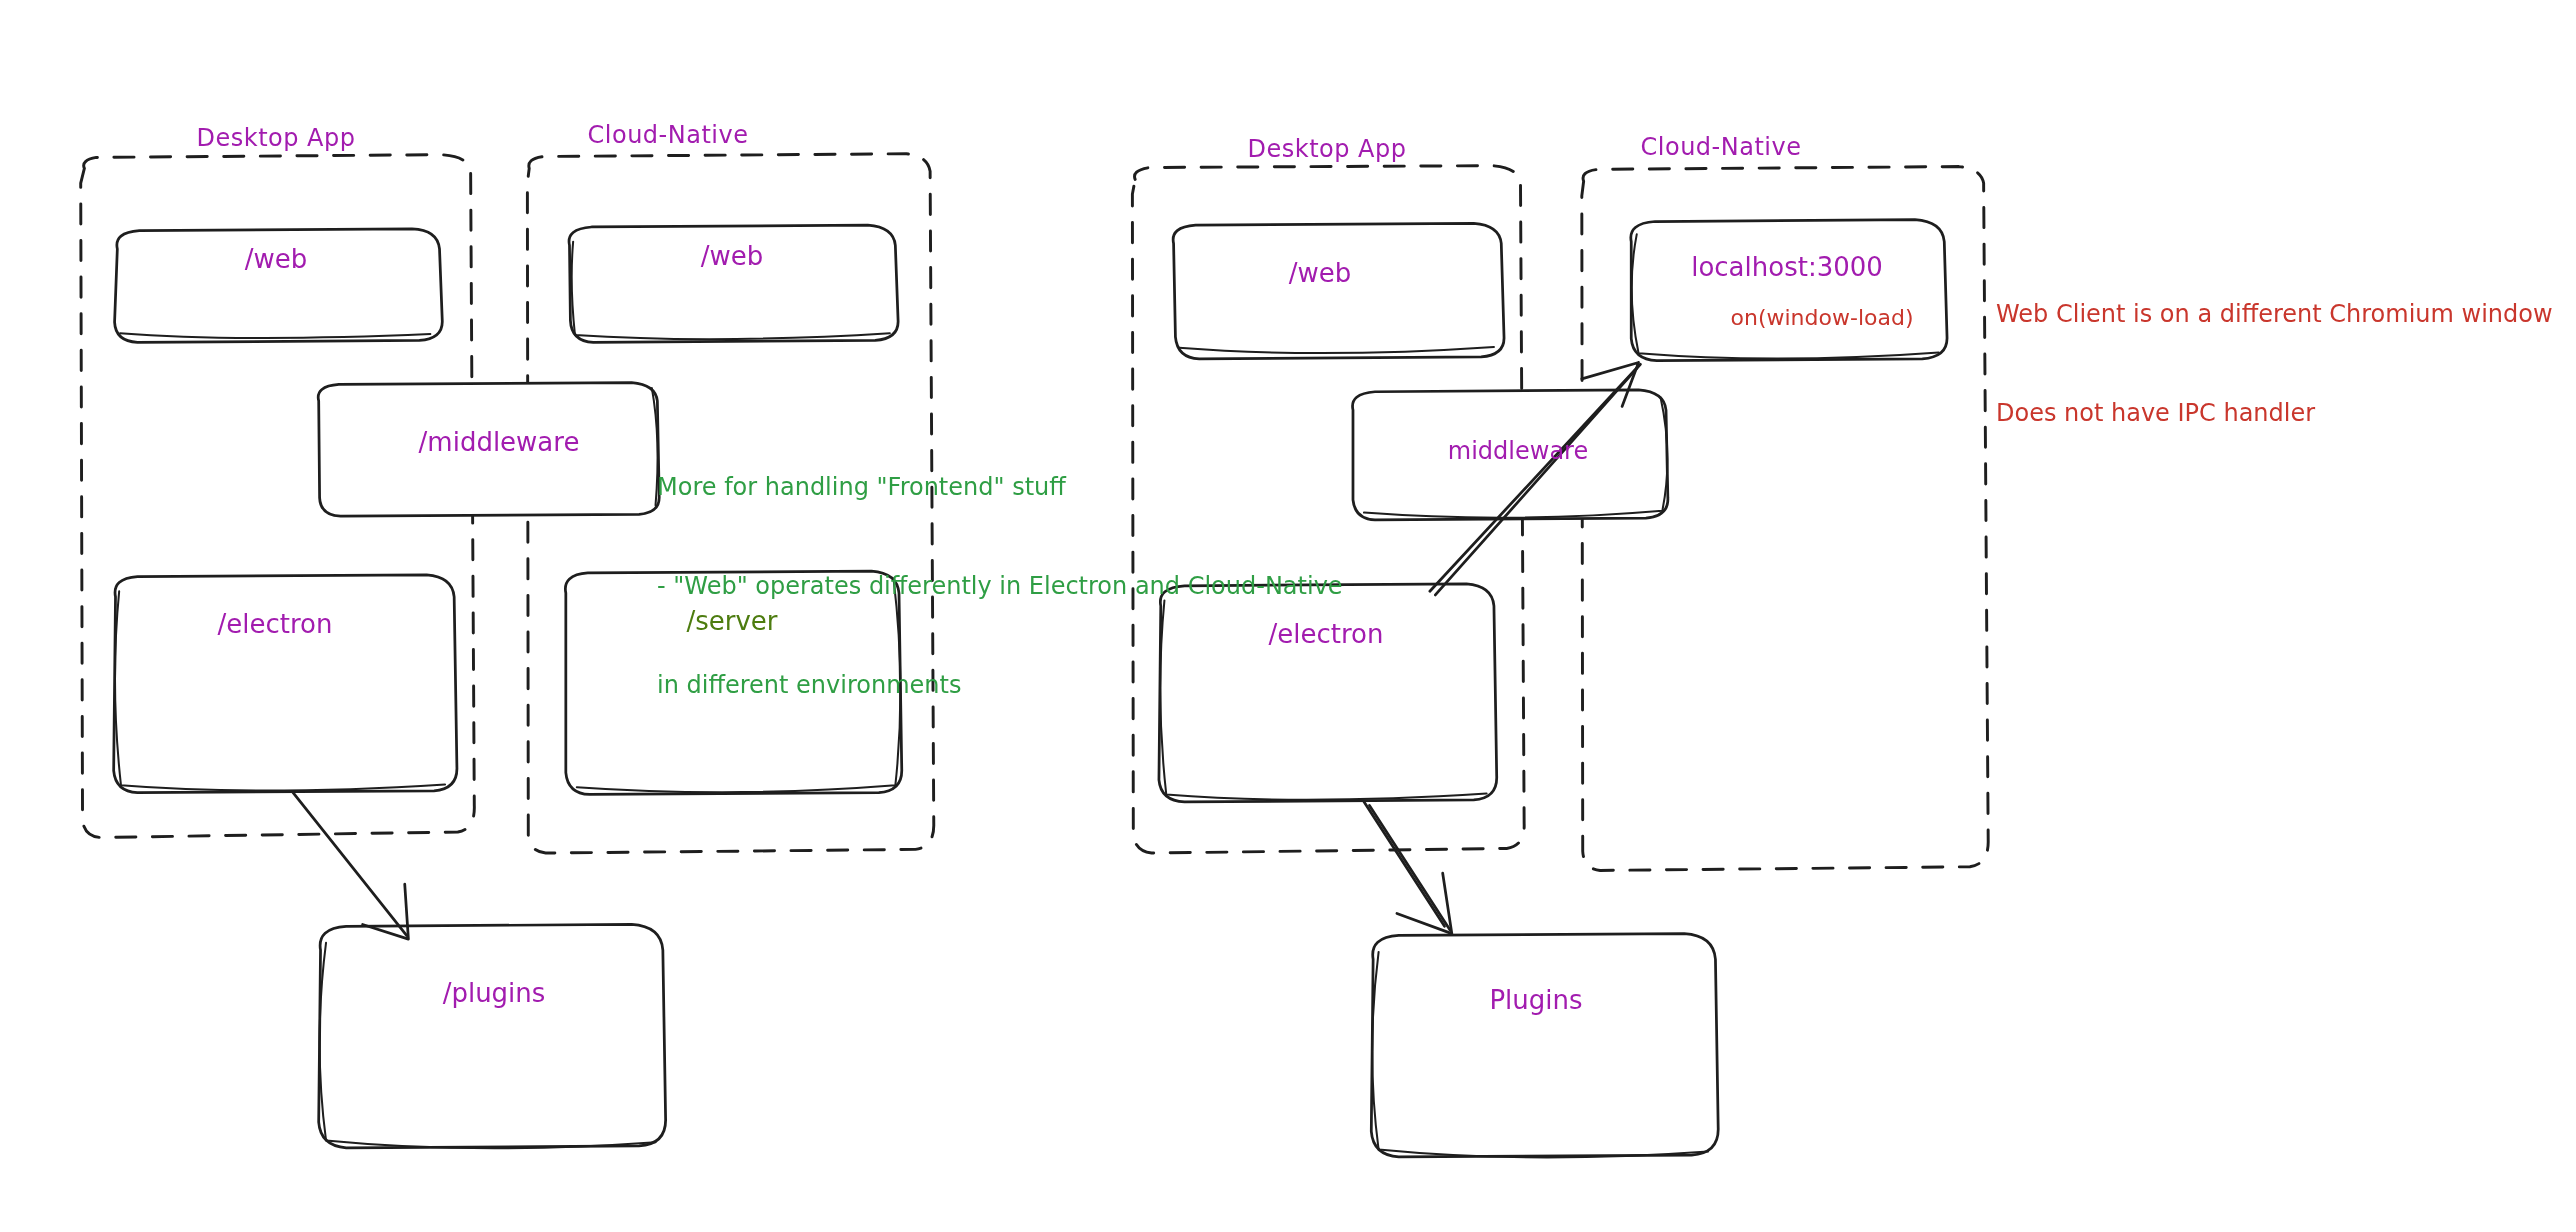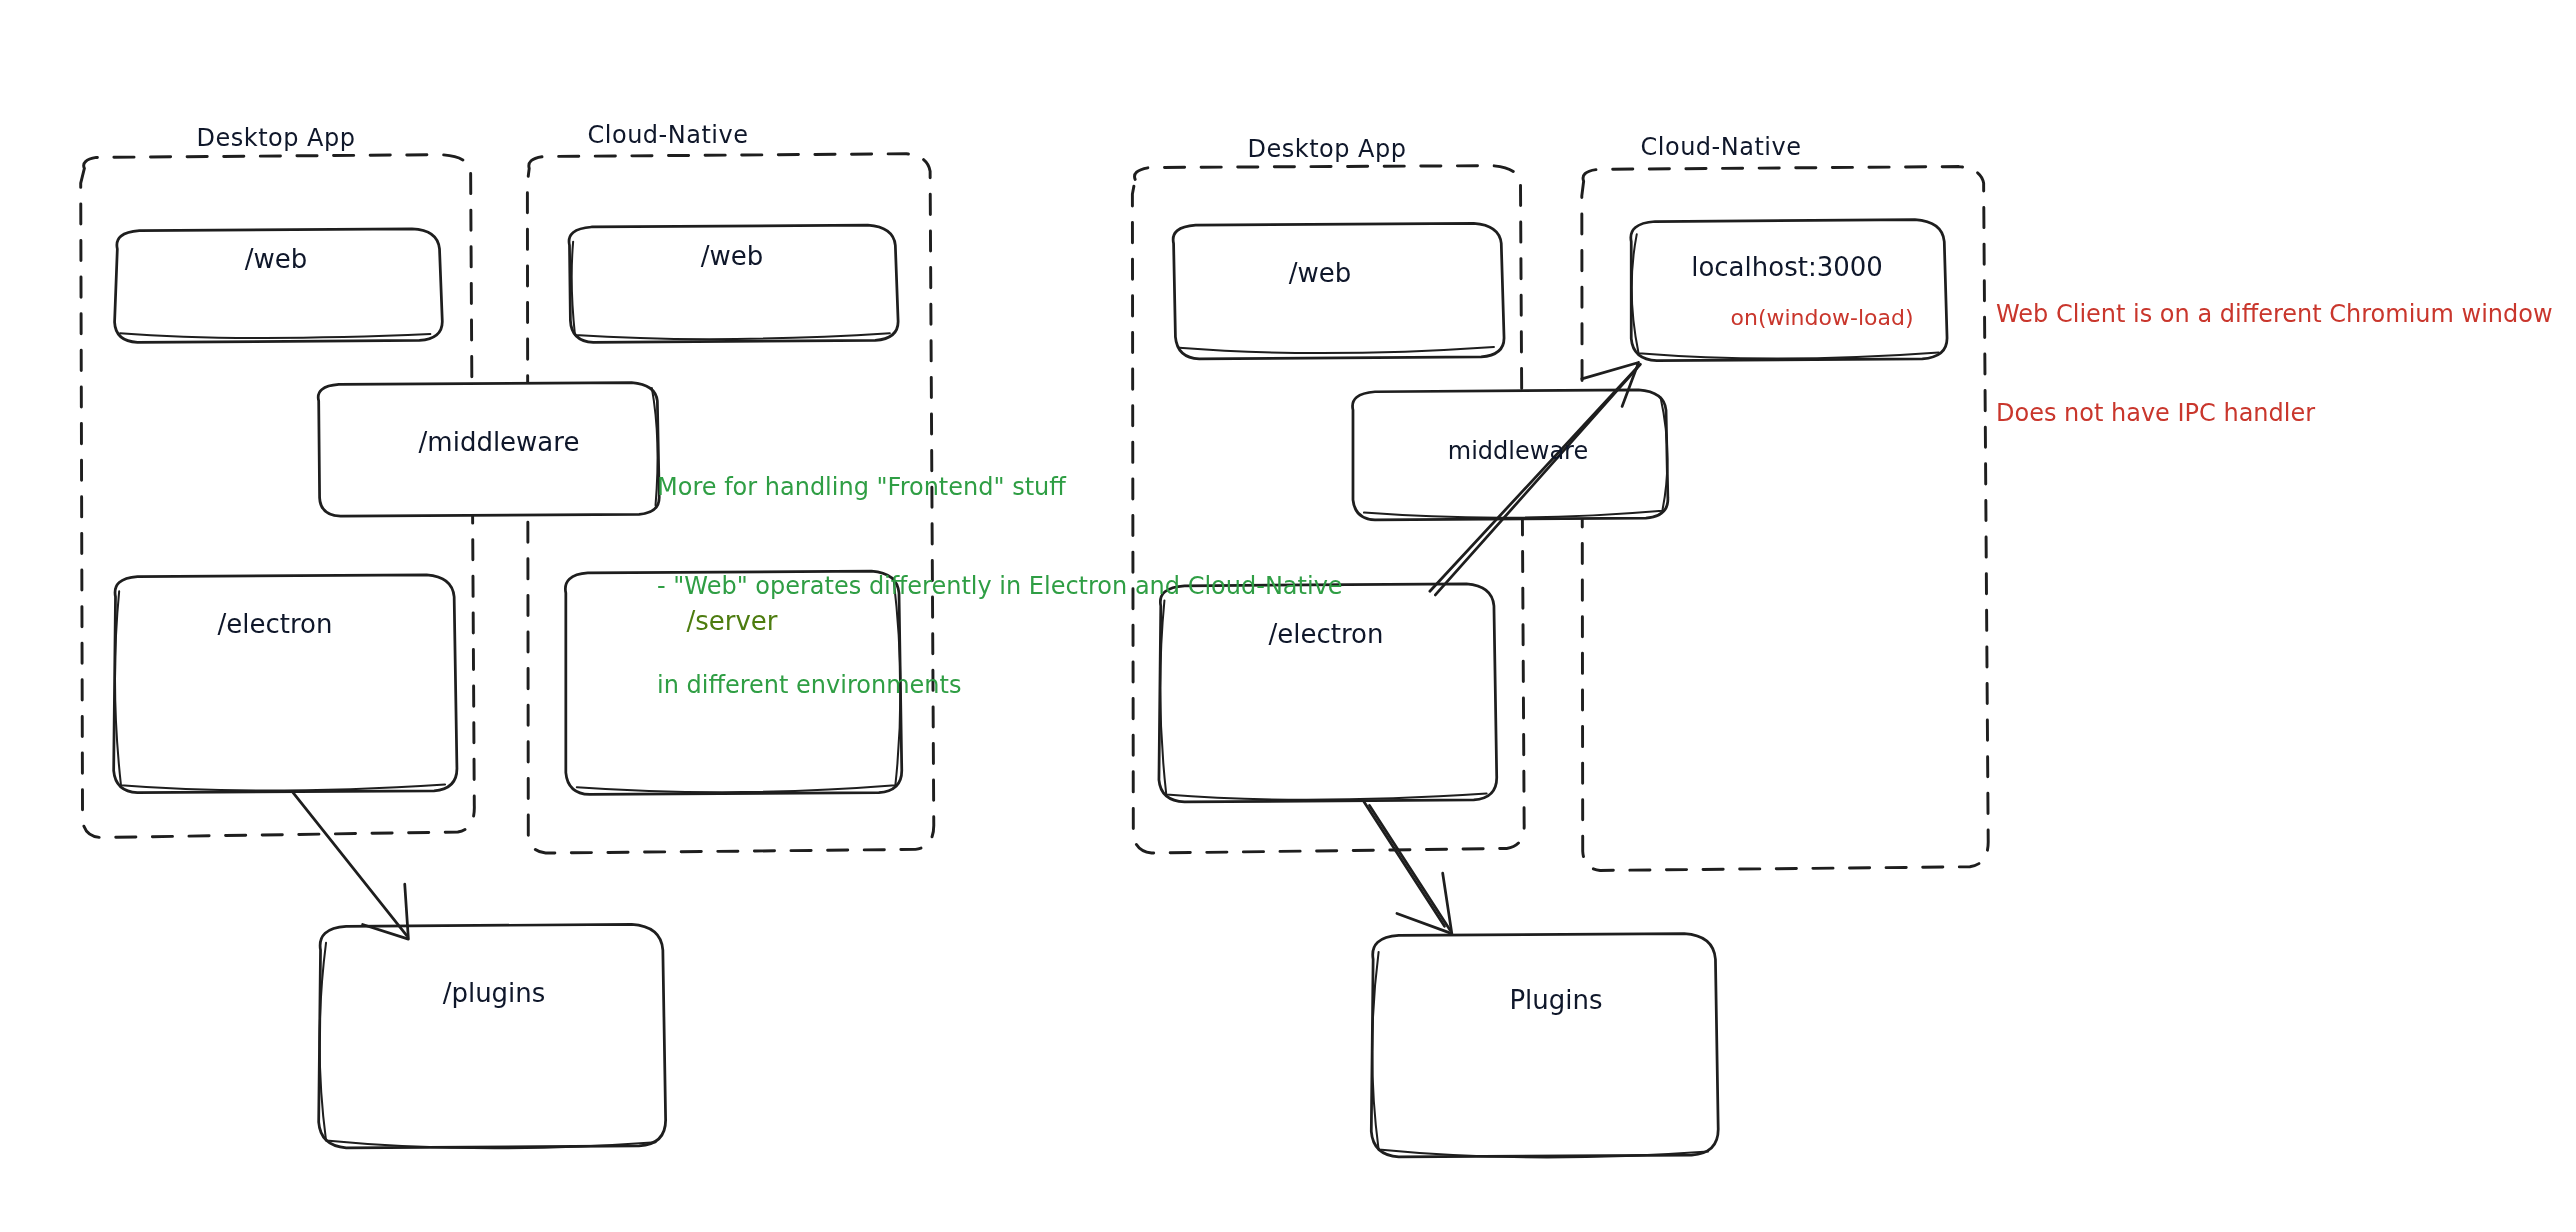--- a/index.html
+++ b/index.html
@@ -17,21 +17,21 @@
   #canvas {
     position: absolute;
     top: 0; left: 0;
     width: 2576px;
     height: 1232px;
   }
   .lbl {
     position: absolute;
     white-space: pre;
     font-family: "DejaVu Sans", sans-serif;
-    color: #0f172a;
+    color: #a21caf;
     pointer-events: none;
   }
   .group-title {
     font-size: 24px;
     letter-spacing: 0.5px;
     transform: translateX(-50%);
     text-align: center;
   }
   .node-label {
     font-size: 26px;
@@ -184,19 +184,19 @@
 </div>
 
 <div class="lbl group-title" style="left:1327px; top:135px;">Desktop App</div>
 <div class="lbl group-title" style="left:1721px; top:133px;">Cloud-Native</div>
 
 <div class="lbl node-label" style="left:1320px; top:258px;">/web</div>
 <div class="lbl node-label" style="left:1787px; top:252px;">localhost:3000</div>
 <div class="lbl node-sub" style="left:1822px; top:305px;">on(window-load)</div>
 <div class="lbl node-label" style="left:1518px; top:437px; font-size:24px;">middleware</div>
 <div class="lbl node-label" style="left:1326px; top:619px;">/electron</div>
-<div class="lbl node-label" style="left:1536px; top:985px;margin-left:20px;">Plugins</div>
+<div class="lbl node-label" style="left:1536px; top:985px;">Plugins</div>
 
 <div class="lbl note red" style="left:1996px; top:232px;">
   <div>Web Client is on a different Chromium window</div>
   <div>Does not have IPC handler</div>
 </div>
 
 
 </body></html>

